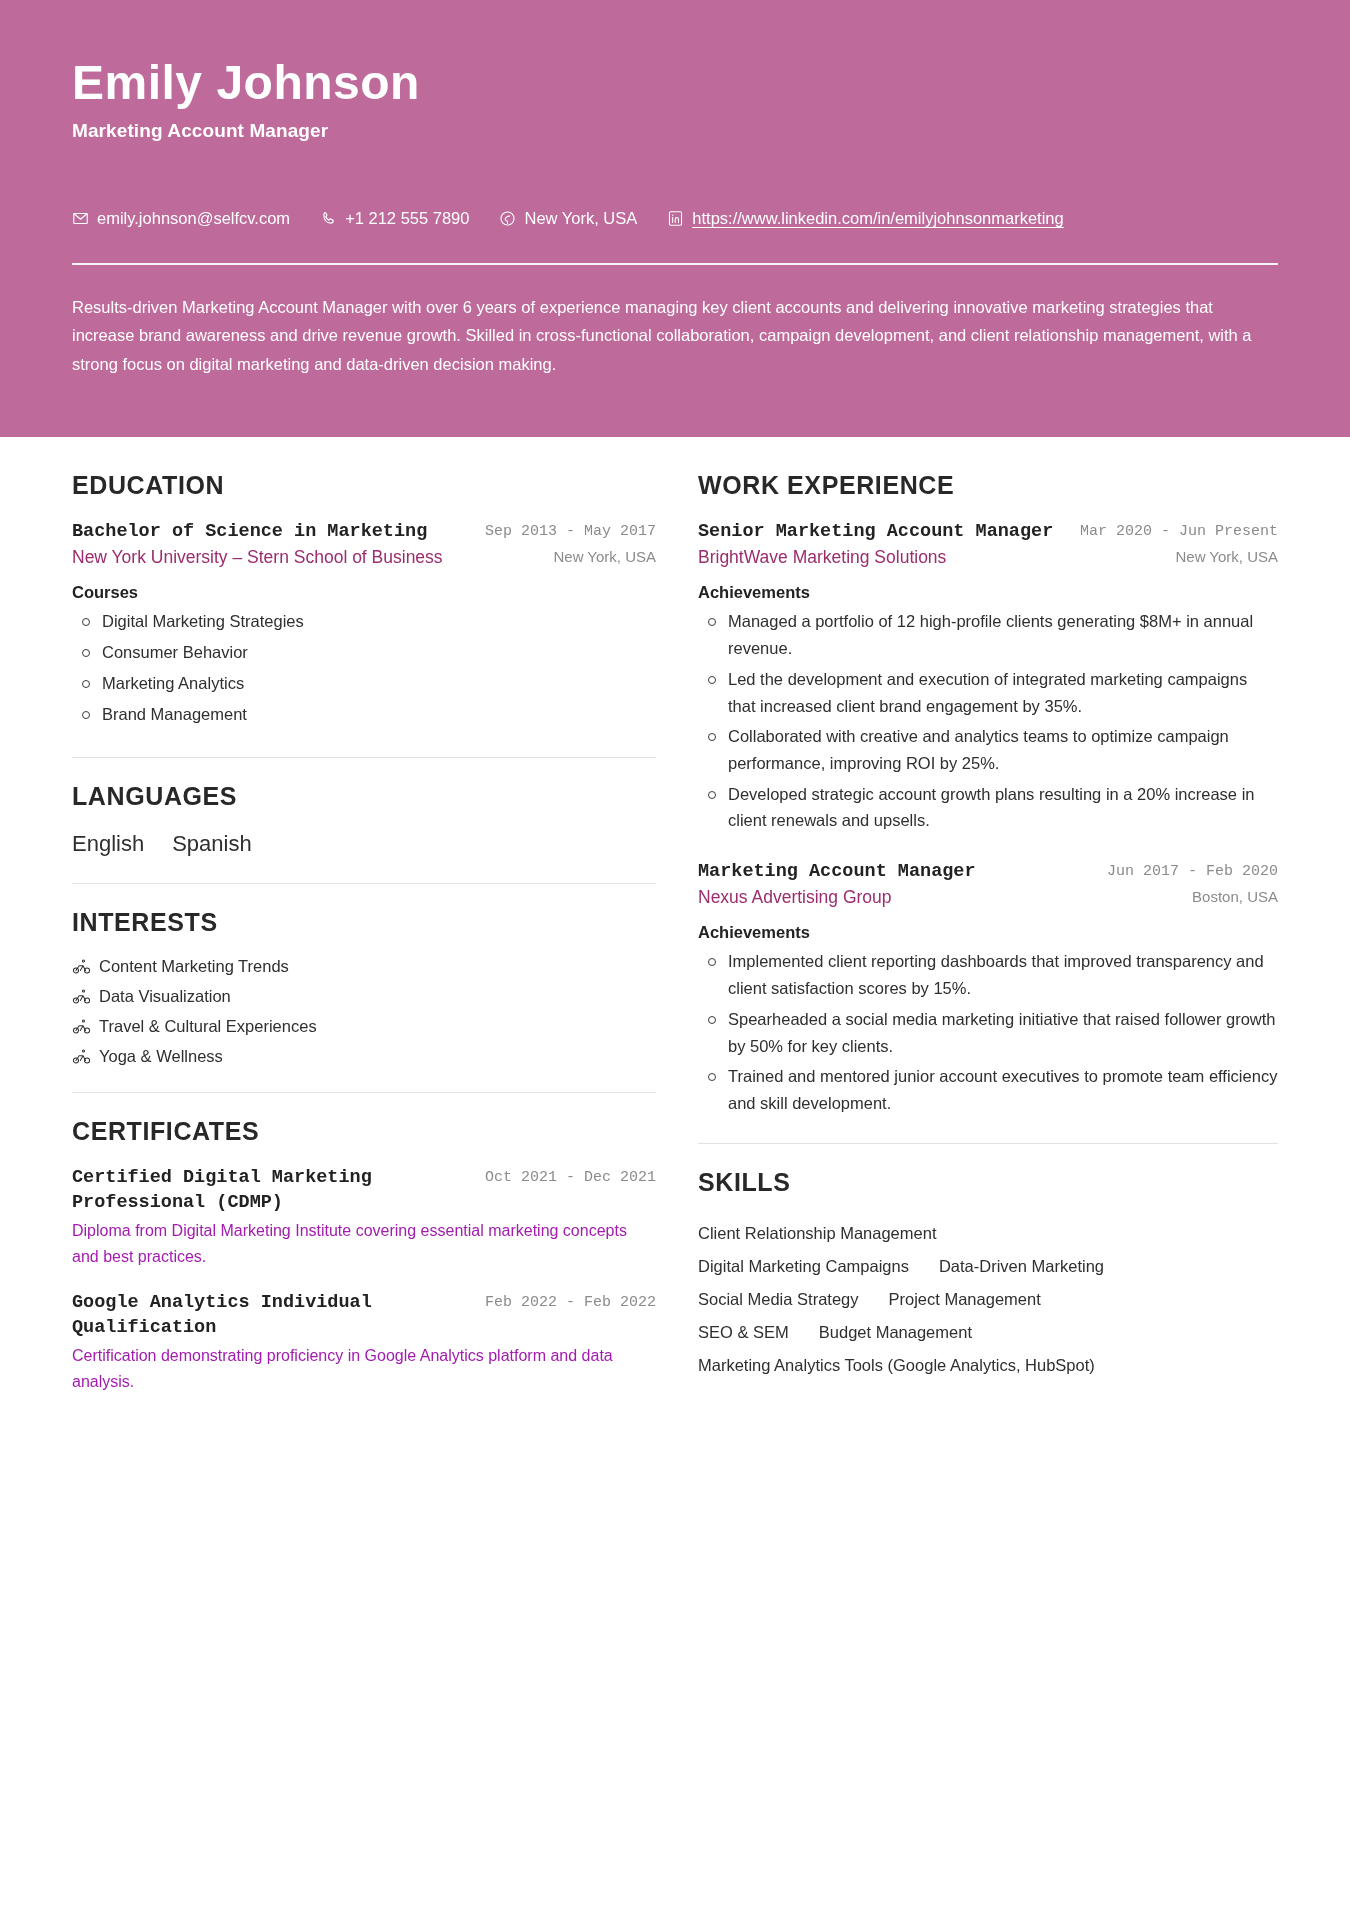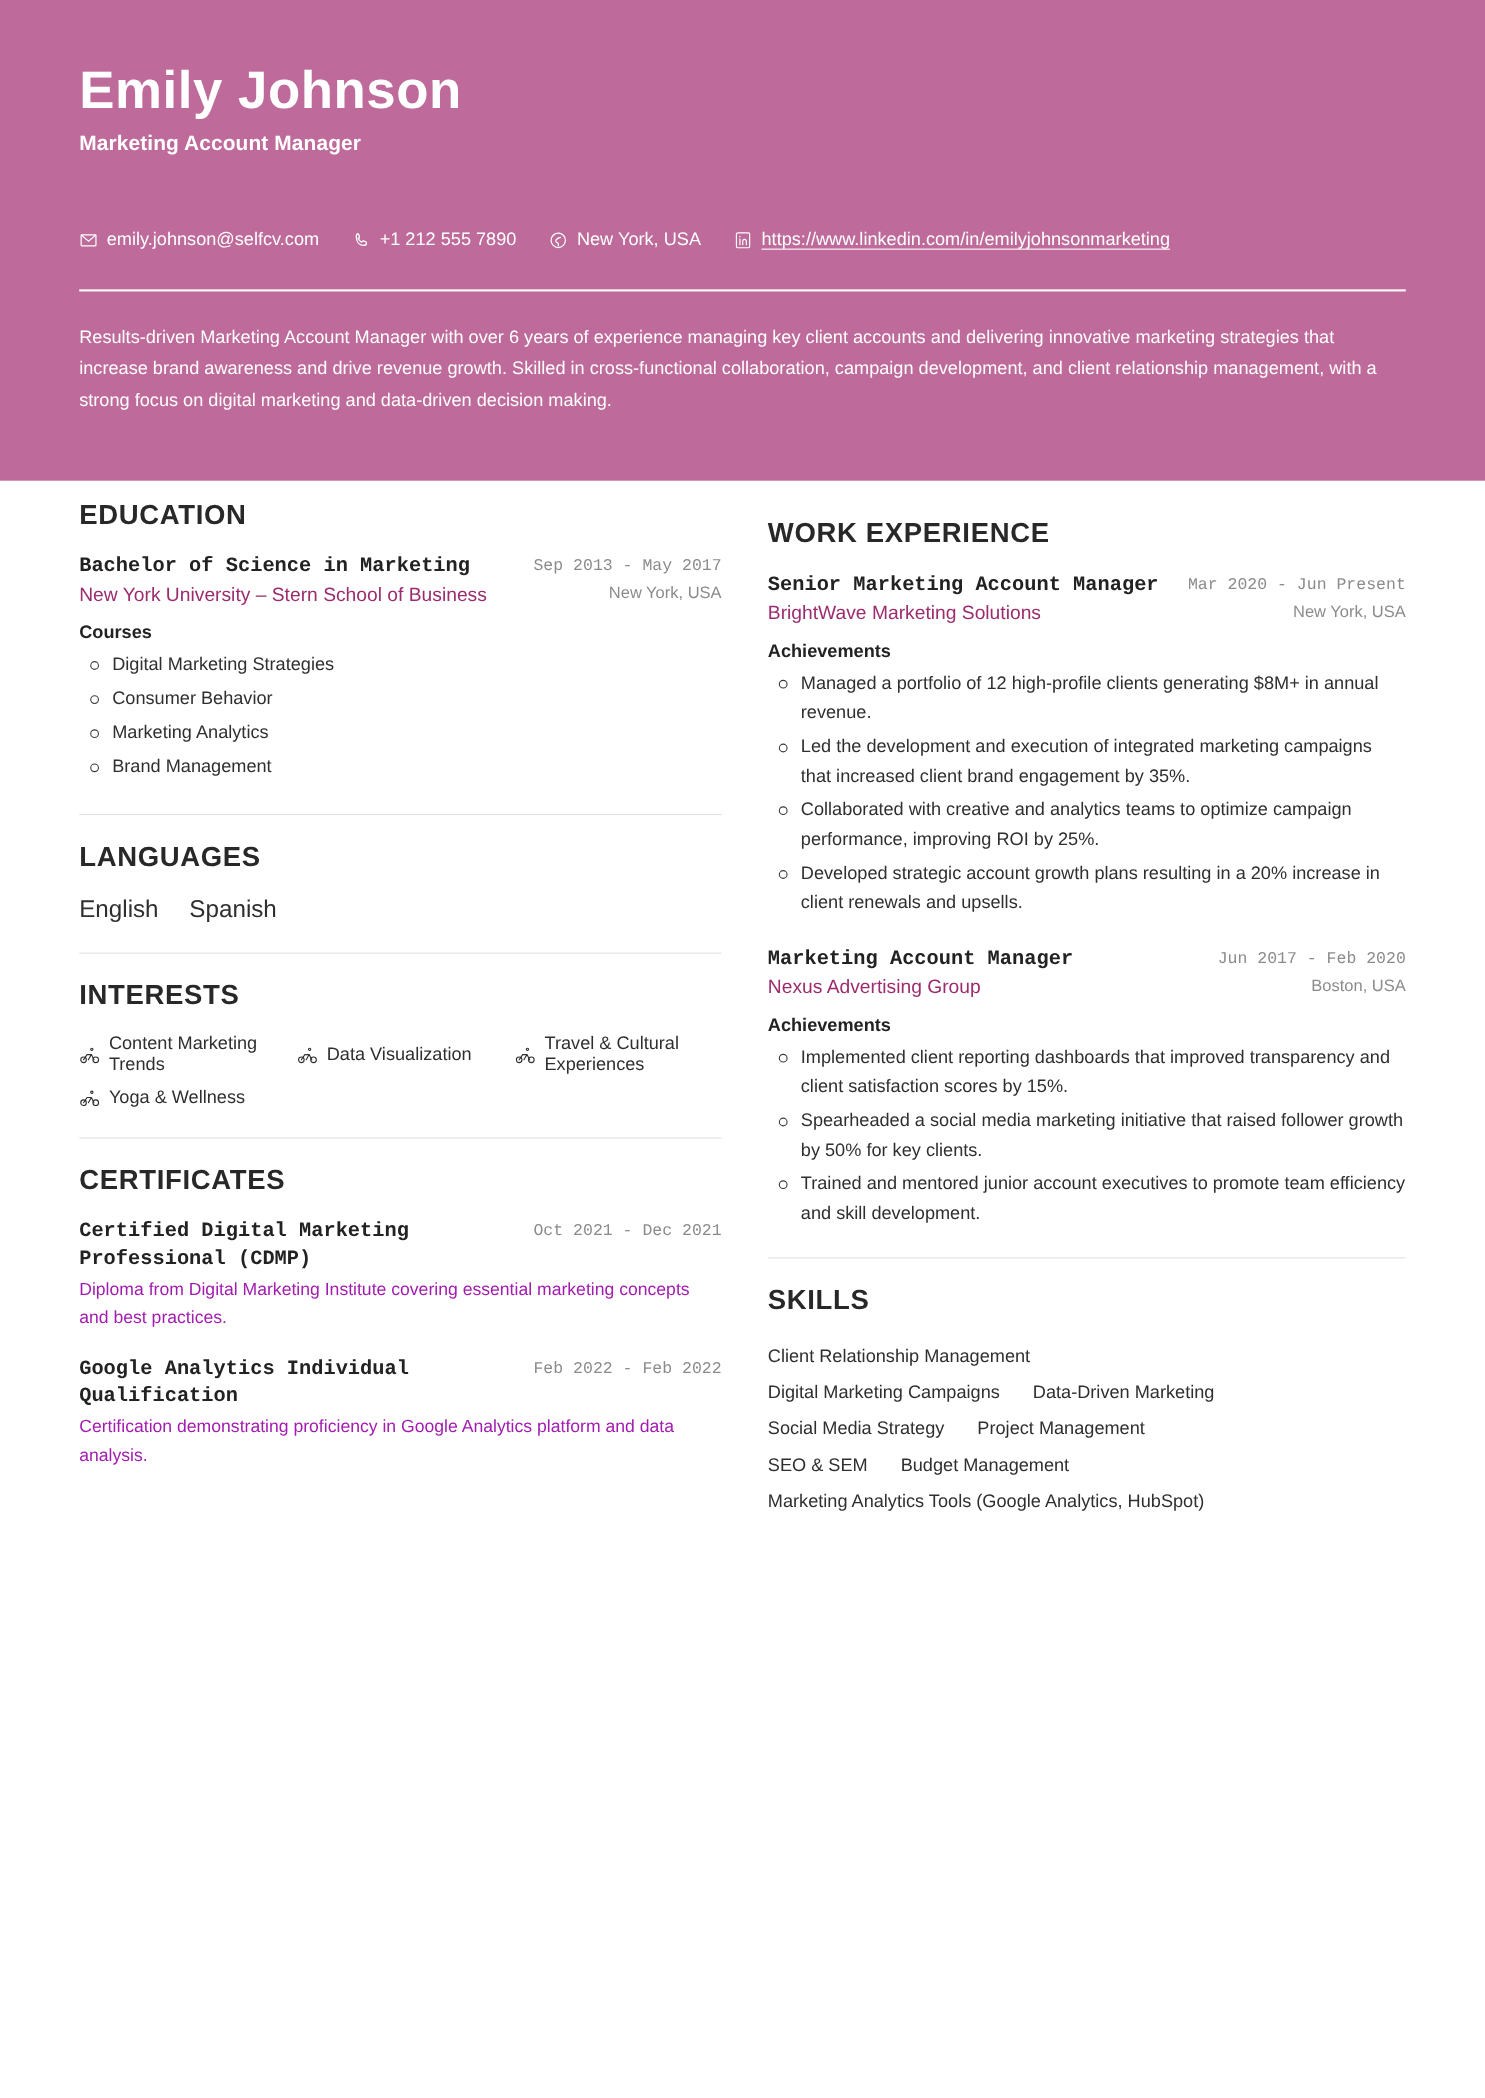--- a/index.html
+++ b/index.html
@@ -80,21 +80,21 @@
     max-width: 1206px;
   }
 
   
   .body-grid {
     display: flex;
     padding: 0 72px;
     gap: 42px;
     align-items: flex-start;
   }
-  .col-left  { width: 584px; flex: 0 0 584px; padding-top: 17px; }
+  .col-left  { width: 584px; flex: 0 0 584px; padding-top: 34px; }
   .col-right { width: 580px; flex: 0 0 580px; padding-top: 34px; }
 
   .section { margin-bottom: 0; }
   .section-title {
     font-size: 25px;
     font-weight: 800;
     letter-spacing: 0.6px;
     color: #282828;
     margin-bottom: 20px;
   }
@@ -191,21 +191,21 @@
     display: flex;
     flex-wrap: wrap;
     gap: 8px 28px;
     font-size: 22px;
     color: #2f2f2f;
   }
 
   
   .interests-grid {
     display: grid;
-    grid-template-columns: 1fr 1fr 1fr;
+    grid-template-columns: 1fr;
     column-gap: 10px;
     row-gap: 11px;
     margin-top: 2px;
   }
   .interest {
     display: flex;
     align-items: center;
     gap: 8px;
     font-size: 16.5px;
     color: #2f2f2f;

